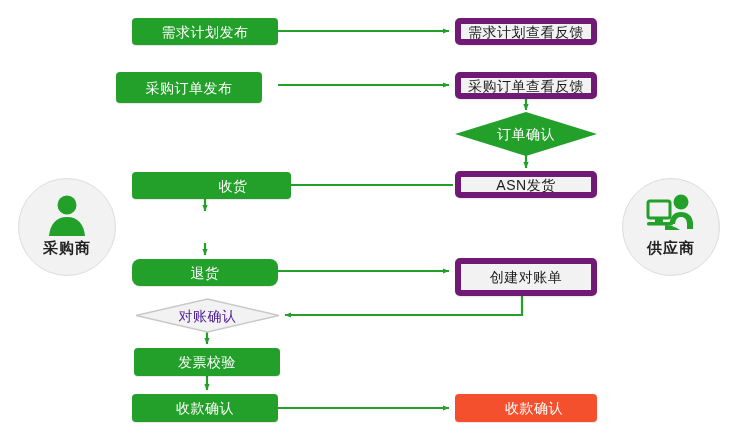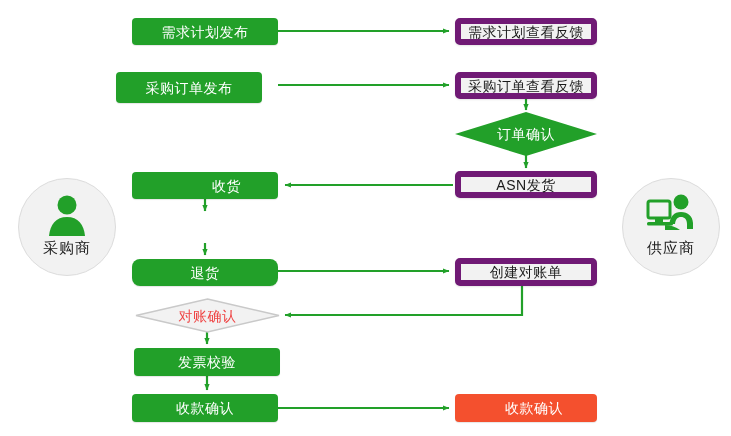--- a/index.html
+++ b/index.html
@@ -80,34 +80,35 @@
     height: 100%;
     display: flex;
     align-items: center;
     justify-content: center;
     font-size: 14px;
     line-height: 1;
     letter-spacing: 0.5px;
     white-space: nowrap;
   }
   .diamond-green .diamond-label { color: #ffffff; }
-  .diamond-gray  .diamond-label { color: #ef4444; }
+  .diamond-gray  .diamond-label { color: #4c1d95; }
 
   .actor {
     position: absolute;
     width: 96px;
     height: 96px;
     border-radius: 50%;
     background: #f2f2f2;
     border: 1px solid #dcdcdc;
     display: flex;
     flex-direction: column;
     align-items: center;
     justify-content: flex-start;
     z-index: 3;
+    font-weight: bold;
   }
   .actor-icon {
     margin-top: 14px;
     width: 52px;
     height: 44px;
     display: block;
   }
   .actor-label {
     margin-top: 2px;
     font-size: 15px;
@@ -185,26 +186,26 @@
 
   <div class="diamond-wrap diamond-green" style="left:455px; top:112px; width:142px; height:44px;">
     <svg class="diamond-shape" viewBox="0 0 142 44" preserveAspectRatio="none">
       <polygon points="71,0 142,22 71,44 0,22" fill="#22a029"></polygon>
     </svg>
     <div class="diamond-label">订单确认</div>
   </div>
 
   <div class="node node-gray" style="left:455px; top:171px; width:142px; height:27px;">ASN发货</div>
 
-  <div class="node node-green" style="left:132px; top:172px; width:146px; height:27px;padding-left:43px;">收货</div>
+  <div class="node node-green" style="left:132px; top:172px; width:159px; height:27px;padding-left:43px;">收货</div>
 
 
   <div class="node node-green" style="left:132px; top:259px; width:146px; height:27px;border-radius:8px;">退货</div>
 
-  <div class="node node-gray" style="left:455px; top:258px; width:142px; height:28px;">创建对账单</div>
+  <div class="node node-gray" style="left:455px; top:258px; width:142px; height:38px;">创建对账单</div>
 
   <div class="diamond-wrap diamond-gray" style="left:135px; top:298px; width:145px; height:35px;">
     <svg class="diamond-shape" viewBox="0 0 145 35" preserveAspectRatio="none">
       <polygon points="72.5,1 144,17.5 72.5,34 1,17.5" fill="#f2f2f2" stroke="#c9c9c9" stroke-width="1.4"></polygon>
     </svg>
     <div class="diamond-label">对账确认</div>
   </div>
 
   <div class="node node-green" style="left:134px; top:348px; width:146px; height:28px;">发票校验</div>
 

